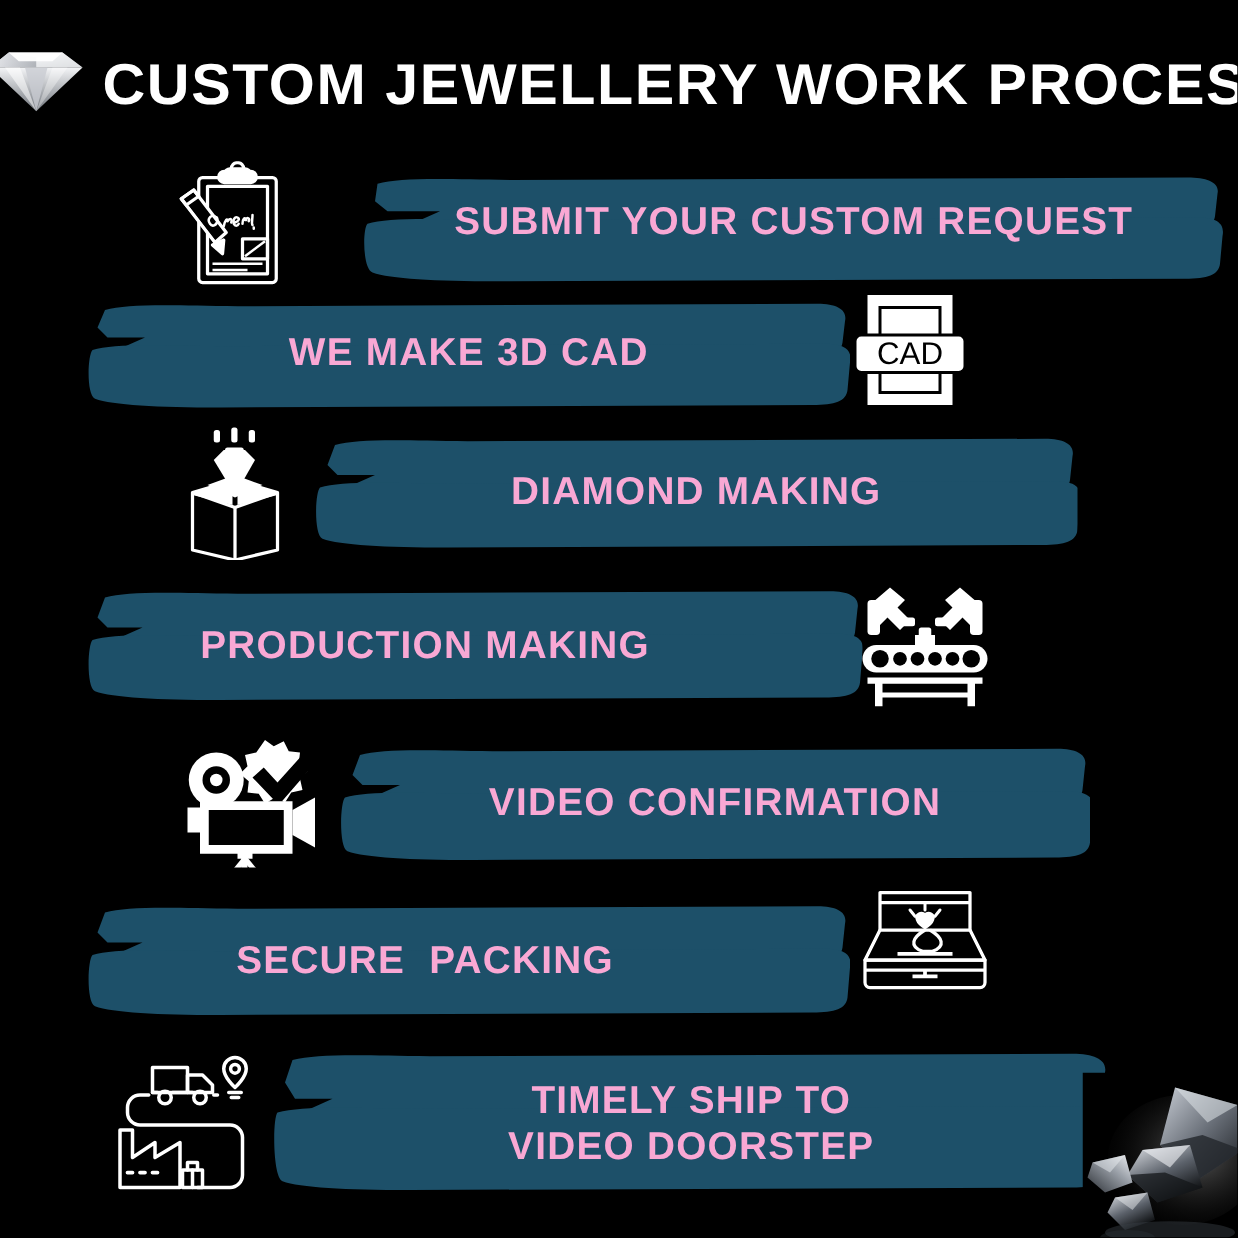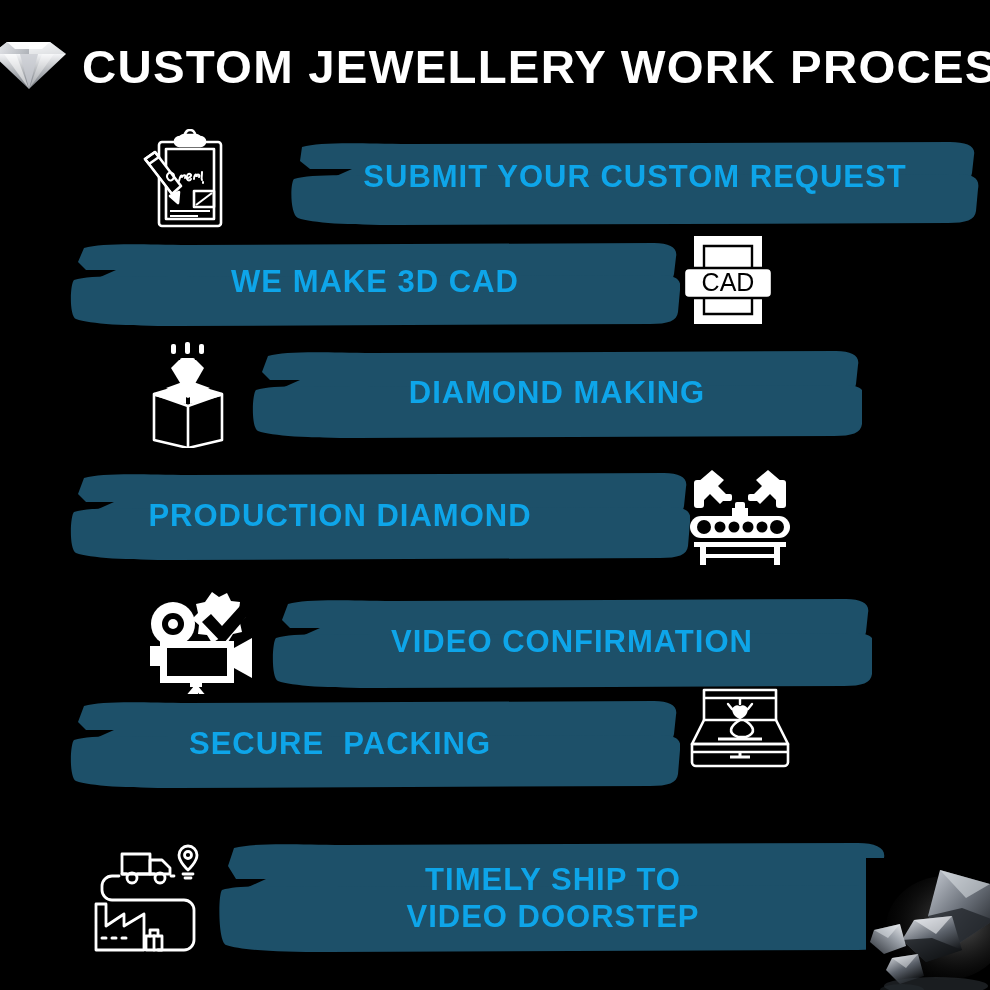--- a/index.html
+++ b/index.html
@@ -13,21 +13,21 @@
   #poster-title{position:absolute;left:82px;top:26px;width:900px;
       color:#fff;font-size:46px;font-weight:bold;letter-spacing:1.2px;
       font-family:"Liberation Sans",sans-serif;white-space:nowrap;
       transform:scaleX(1.03);transform-origin:left center;}
 
   
   .row{position:absolute;left:0;width:990px;}
   .banner{position:absolute;top:0;height:100%;}
   .banner svg{display:block;width:100%;height:100%;}
   .banner-label{position:absolute;top:0;height:100%;display:flex;
-      align-items:center;justify-content:center;color:#0ea5e9;font-weight:bold;
+      align-items:center;justify-content:center;color:#f9a8d4;font-weight:bold;
       font-size:31px;letter-spacing:1px;line-height:1.18;text-align:center;
       white-space:pre;pointer-events:none;}
   .icon{position:absolute;}
   .icon svg{display:block;width:100%;height:100%;}
 
   
   #corner-diamonds{position:absolute;right:-6px;bottom:-8px;width:130px;height:140px;}
 </style>
 </head>
 <body>
@@ -173,21 +173,21 @@
   <div class="row" style="top:462px;height:108px;">
 
     <div class="banner" style="left:70px;width:620px;">
       <svg viewBox="0 0 620 108" preserveAspectRatio="none" xmlns="http://www.w3.org/2000/svg">
         <path d="M14 16 C32 11,62 12,120 13 L594 11 C610 11,618 16,616 25 L614 44 C613 52,604 54,588 54
                  L120 56 L40 56 L26 48 L44 40 L16 40 L8 32 Z" fill="#1d5069"></path>
         <path d="M4 50 C20 45,50 46,108 47 L600 45 C616 45,622 50,620 60 L618 84 C617 93,608 96,590 96
                  L106 98 C56 98,20 96,6 91 C-1 88,0 54,4 50 Z" fill="#1d5069"></path>
       </svg>
     </div>
-    <div class="banner-label" style="left:80px;width:520px;">PRODUCTION DIAMOND</div>
+    <div class="banner-label" style="left:80px;width:520px;">PRODUCTION MAKING</div>
 
     <span class="icon" style="left:684px;top:4px;width:112px;height:100px;">
       <svg viewBox="0 0 112 100" xmlns="http://www.w3.org/2000/svg" fill="#fff">
 
         <path d="M14 16 l14-12 12 10 -6 6 10 10 -8 8 -10-10 -6 6z"></path>
         <rect x="10" y="14" width="10" height="28" rx="3"></rect>
         <rect x="36" y="28" width="12" height="7" rx="2"></rect>
 
         <path d="M98 16 l-14-12 -12 10 6 6 -10 10 8 8 10-10 6 6z"></path>
         <rect x="92" y="14" width="10" height="28" rx="3"></rect>
@@ -242,21 +242,21 @@
       <svg viewBox="0 0 600 112" preserveAspectRatio="none" xmlns="http://www.w3.org/2000/svg">
         <path d="M16 18 C34 13,64 14,122 15 L574 13 C590 13,598 18,596 27 L594 46 C593 54,584 56,568 56
                  L122 58 L44 58 L30 50 L48 42 L18 42 L10 34 Z" fill="#1d5069"></path>
         <path d="M4 52 C20 47,50 48,108 49 L582 47 C598 47,604 52,602 62 L600 88 C599 97,590 100,572 100
                  L106 102 C56 102,20 100,6 95 C-1 92,0 56,4 52 Z" fill="#1d5069"></path>
       </svg>
     </div>
     <div class="banner-label" style="left:282px;width:580px;">VIDEO CONFIRMATION</div>
   </div>
 
-  <div class="row" style="top:690px;height:108px;">
+  <div class="row" style="top:714px;height:108px;">
 
     <div class="banner" style="left:70px;width:610px;">
       <svg viewBox="0 0 610 108" preserveAspectRatio="none" xmlns="http://www.w3.org/2000/svg">
         <path d="M14 16 C32 11,62 12,120 13 L584 11 C600 11,608 16,606 25 L604 44 C603 52,594 54,578 54
                  L120 56 L40 56 L26 48 L44 40 L16 40 L8 32 Z" fill="#1d5069"></path>
         <path d="M4 50 C20 45,50 46,108 47 L590 45 C606 45,612 50,610 60 L608 84 C607 93,598 96,580 96
                  L106 98 C56 98,20 96,6 91 C-1 88,0 54,4 50 Z" fill="#1d5069"></path>
       </svg>
     </div>
     <div class="banner-label" style="left:80px;width:520px;">SECURE  PACKING</div>

